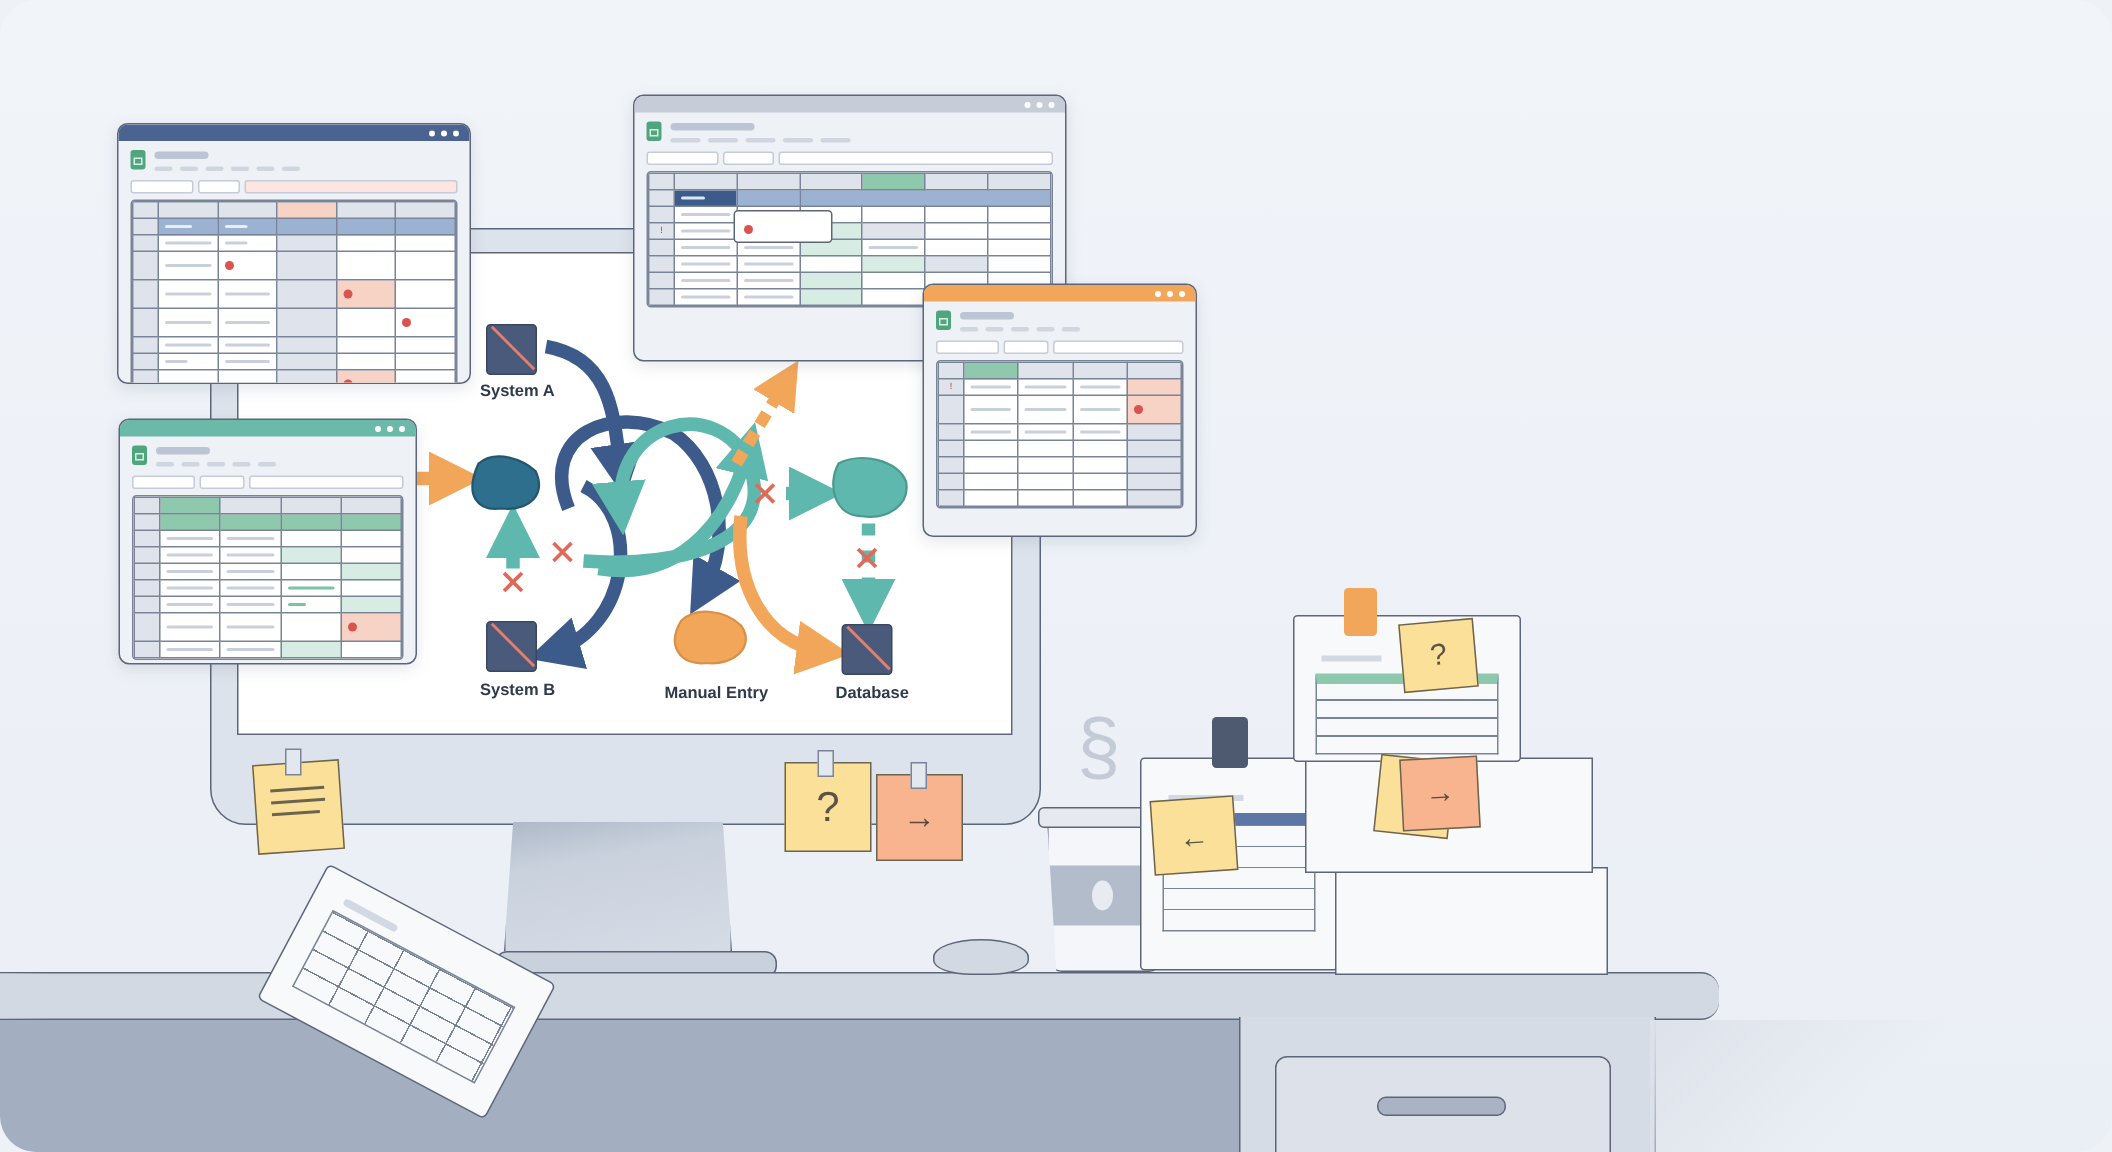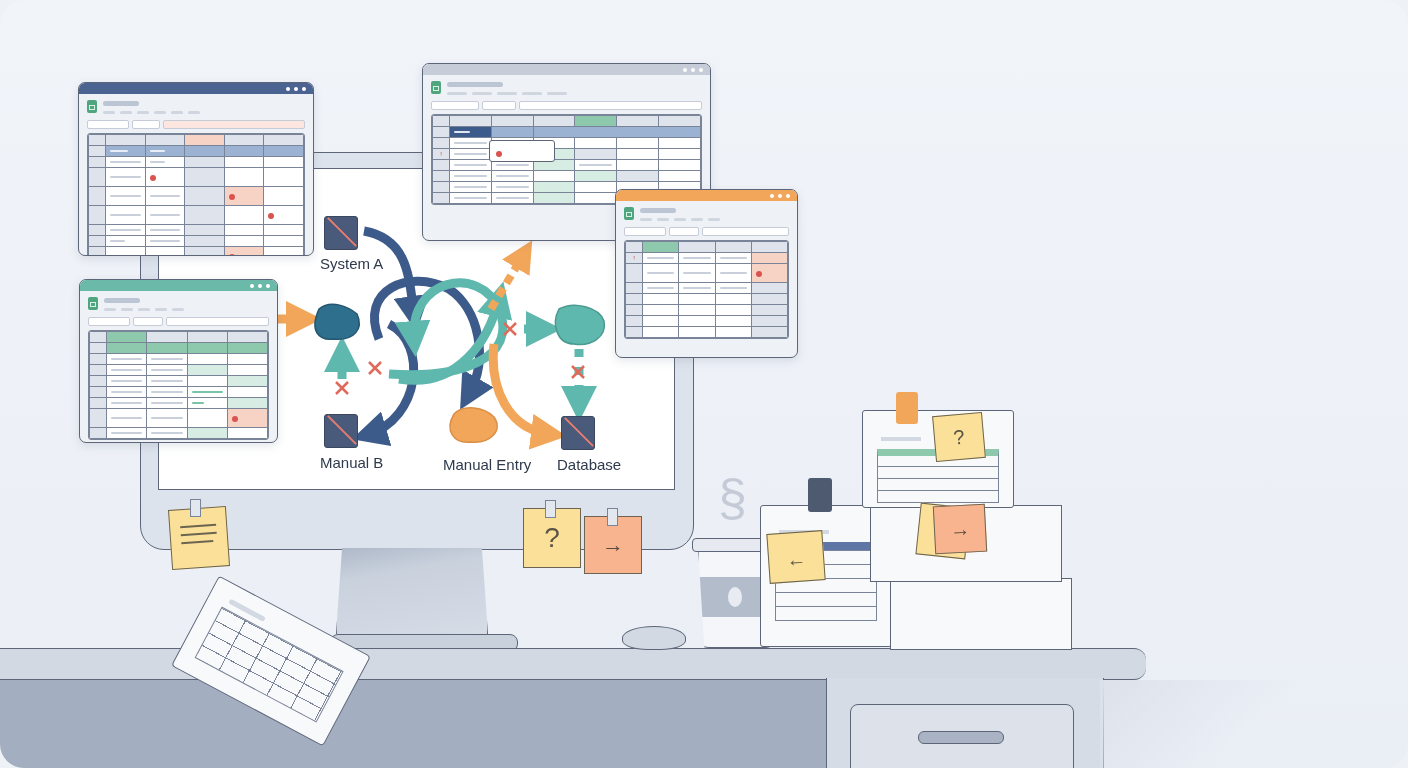--- a/index.html
+++ b/index.html
@@ -35,21 +35,21 @@
   .grid td{border:1px solid #7a8498;height:10px;padding:0 4px;}
   .grid td.rh{background:#dfe4ec;width:8px;font-size:6px;color:#c0392b;text-align:center;}
   .grid td.hd{background:#dfe4ec;}
   .grid .ln{display:block;height:2px;background:#c9d0db;border-radius:1px;}
   .grid .g{background:#d7ede3;}
   .grid .gh{background:#8fc9ad;}
   .grid .o{background:#f7d3c6;}
   .grid .bh{background:#9bb2d3;}
   .grid .bd{background:#3d5b8a;}
   .err{display:inline-block;width:6px;height:6px;border-radius:50%;background:#d9534f;vertical-align:middle;}
-  .lbl{font-size:15px;color:#2f3a4d;font-weight:normal;position:absolute;}
+  .lbl{font-size:11px;color:#2f3a4d;font-weight:bold;position:absolute;}
   .node-sq{position:absolute;width:32px;height:32px;background:#4a5a7a;border:1.5px solid #394760;border-radius:3px;}
   .node-sq:after{content:"";position:absolute;left:-3px;top:14px;width:40px;height:2px;background:#e57e6f;transform:rotate(45deg);}
   .sticky{position:absolute;border:1px solid #6b6450;}
   .tape{position:absolute;width:9px;height:16px;background:#e3e7ee;border:1px solid #7a8498;}
   .paper{position:absolute;background:#f8f9fb;border:1.5px solid #5d6679;}
 </style>
 </head>
 <body>
 
 <div class="scene">
@@ -94,21 +94,21 @@
           <line x1="189" y1="213" x2="177" y2="225"></line>
         <line x1="345" y1="154" x2="357" y2="166"></line>
           <line x1="357" y1="154" x2="345" y2="166"></line>
         <line x1="413" y1="197" x2="425" y2="209"></line>
           <line x1="425" y1="197" x2="413" y2="209"></line>
       </g>
     </svg>
     <div class="node-sq" style="left:165px;top:47px;"></div>
     <div class="lbl" style="left:161px;top:86px;">System A</div>
     <div class="node-sq" style="left:165px;top:245px;"></div>
-    <div class="lbl" style="left:161px;top:285px;">Manual B</div>
+    <div class="lbl" style="left:161px;top:285px;">System B</div>
     <div class="lbl" style="left:284px;top:287px;">Manual Entry</div>
     <div class="node-sq" style="left:402px;top:247px;"></div>
     <div class="lbl" style="left:398px;top:287px;">Database</div>
   </div>
 
   <div class="sticky" style="left:170px;top:508px;width:56px;height:58px;background:#fbe09a;transform:rotate(-4deg);">
     <div style="margin:16px 10px 0;height:2px;background:#6b6450;"></div>
     <div style="margin:6px 10px 0;height:2px;background:#6b6450;"></div>
     <div style="margin:6px 14px 0 10px;height:2px;background:#6b6450;"></div>
   </div>

